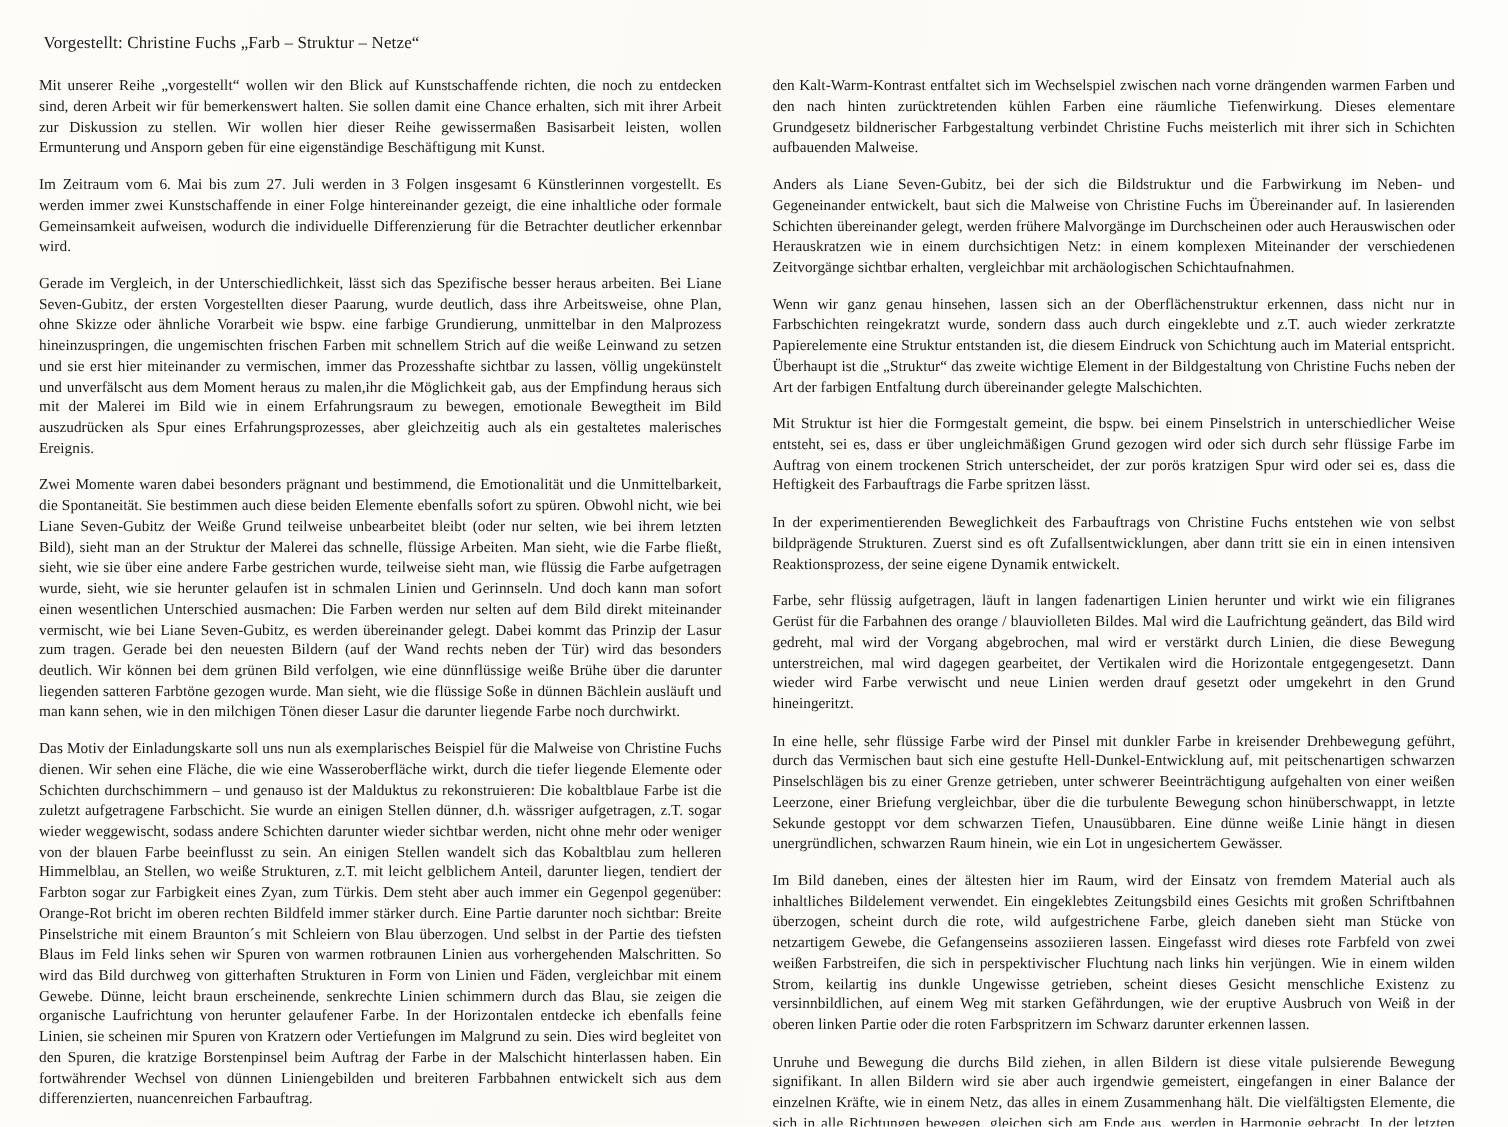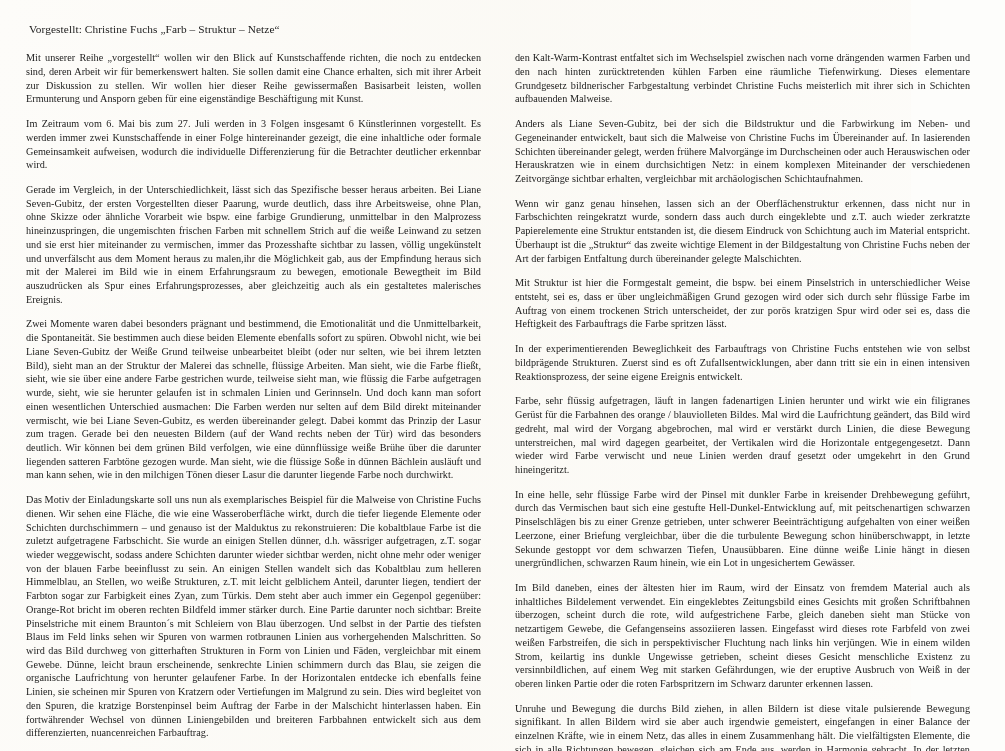--- a/index.html
+++ b/index.html
@@ -63,20 +63,20 @@
       <p class="para">Gerade im Vergleich, in der Unterschiedlichkeit, lässt sich das Spezifische besser heraus arbeiten. Bei Liane Seven-Gubitz, der ersten Vorgestellten dieser Paarung, wurde deutlich, dass ihre Arbeitsweise, ohne Plan, ohne Skizze oder ähnliche Vorarbeit wie bspw. eine farbige Grundierung, unmittelbar in den Malprozess hineinzuspringen, die ungemischten frischen Farben mit schnellem Strich auf die weiße Leinwand zu setzen und sie erst hier miteinander zu vermischen, immer das Prozesshafte sichtbar zu lassen, völlig ungekünstelt und unverfälscht aus dem Moment heraus zu malen,ihr die Möglichkeit gab, aus der Empfindung  heraus sich mit der Malerei im Bild wie in einem Erfahrungsraum zu bewegen, emotionale Bewegtheit im Bild auszudrücken als Spur eines Erfahrungsprozesses, aber gleichzeitig auch als ein gestaltetes malerisches Ereignis.</p>
       <p class="para">Zwei Momente waren dabei besonders prägnant und bestimmend, die Emotionalität und die Unmittelbarkeit, die Spontaneität. Sie bestimmen auch diese beiden Elemente ebenfalls sofort zu spüren. Obwohl nicht, wie bei Liane Seven-Gubitz der Weiße Grund teilweise unbearbeitet bleibt (oder nur selten, wie bei ihrem letzten Bild), sieht man an der Struktur der Malerei das schnelle, flüssige Arbeiten. Man sieht, wie die Farbe fließt, sieht, wie sie über eine andere Farbe gestrichen wurde, teilweise sieht man, wie flüssig die Farbe aufgetragen wurde, sieht, wie sie herunter gelaufen ist in schmalen Linien und Gerinnseln. Und doch kann man sofort einen wesentlichen Unterschied ausmachen: Die Farben werden nur selten auf dem Bild direkt miteinander vermischt, wie bei Liane Seven-Gubitz, es werden übereinander gelegt. Dabei kommt das Prinzip der Lasur zum tragen. Gerade bei den neuesten Bildern (auf der Wand rechts neben der Tür) wird das besonders deutlich. Wir können bei dem grünen Bild verfolgen, wie eine dünnflüssige weiße Brühe über die darunter liegenden satteren Farbtöne gezogen wurde. Man sieht, wie die flüssige Soße in dünnen Bächlein ausläuft und man kann sehen, wie in den milchigen Tönen dieser Lasur die darunter liegende Farbe noch durchwirkt.</p>
       <p class="para">Das Motiv der Einladungskarte soll uns nun als exemplarisches Beispiel für die Malweise von Christine Fuchs dienen. Wir sehen eine Fläche, die wie eine Wasseroberfläche wirkt, durch die tiefer liegende Elemente oder Schichten durchschimmern – und genauso ist der Malduktus zu rekonstruieren: Die kobaltblaue Farbe ist die zuletzt aufgetragene Farbschicht. Sie wurde an einigen Stellen dünner, d.h. wässriger aufgetragen, z.T. sogar wieder weggewischt, sodass andere Schichten darunter wieder sichtbar werden, nicht ohne mehr oder weniger von der blauen Farbe beeinflusst zu sein. An einigen Stellen wandelt sich das Kobaltblau zum helleren Himmelblau, an Stellen, wo weiße Strukturen, z.T. mit leicht gelblichem Anteil, darunter liegen, tendiert der Farbton sogar zur Farbigkeit eines Zyan, zum Türkis. Dem steht aber auch immer ein Gegenpol gegenüber: Orange-Rot bricht im oberen rechten Bildfeld immer stärker durch. Eine Partie darunter noch sichtbar: Breite Pinselstriche mit einem Braunton´s mit Schleiern von Blau überzogen. Und selbst in der Partie des tiefsten Blaus im Feld links sehen wir Spuren von warmen rotbraunen Linien aus vorhergehenden Malschritten. So wird das Bild durchweg von gitterhaften Strukturen in Form von Linien und Fäden, vergleichbar mit einem Gewebe. Dünne, leicht braun erscheinende, senkrechte Linien schimmern durch das Blau, sie zeigen die organische Laufrichtung von herunter gelaufener Farbe. In der Horizontalen entdecke ich ebenfalls feine Linien, sie scheinen mir Spuren von Kratzern oder Vertiefungen im Malgrund zu sein. Dies wird begleitet von den Spuren, die kratzige Borstenpinsel beim Auftrag der Farbe in der Malschicht hinterlassen haben. Ein fortwährender Wechsel von dünnen Liniengebilden und breiteren Farbbahnen entwickelt sich aus dem differenzierten, nuancenreichen Farbauftrag.</p>
 
     </div>
     <div class="col col-right">
       <p class="para">den Kalt-Warm-Kontrast entfaltet sich im Wechselspiel zwischen nach vorne drängenden warmen Farben und den nach hinten zurücktretenden kühlen Farben eine räumliche Tiefenwirkung. Dieses elementare Grundgesetz bildnerischer Farbgestaltung verbindet Christine Fuchs meisterlich mit ihrer sich in Schichten aufbauenden Malweise.</p>
       <p class="para">Anders als Liane Seven-Gubitz, bei der sich die Bildstruktur und die Farbwirkung im Neben- und Gegeneinander entwickelt, baut sich die Malweise von Christine Fuchs im Übereinander auf. In lasierenden Schichten übereinander gelegt, werden frühere Malvorgänge im Durchscheinen oder auch Herauswischen oder Herauskratzen wie in einem durchsichtigen Netz: in einem komplexen Miteinander der verschiedenen Zeitvorgänge sichtbar erhalten, vergleichbar mit archäologischen Schichtaufnahmen.</p>
       <p class="para">Wenn wir ganz genau hinsehen, lassen sich an der Oberflächenstruktur erkennen, dass nicht nur in Farbschichten reingekratzt wurde, sondern dass auch durch eingeklebte und z.T. auch wieder zerkratzte Papierelemente eine Struktur entstanden ist, die diesem Eindruck von Schichtung auch im Material entspricht. Überhaupt ist die „Struktur“ das zweite wichtige Element in der Bildgestaltung von Christine Fuchs neben der Art der farbigen Entfaltung durch übereinander gelegte Malschichten.</p>
       <p class="para">Mit Struktur ist hier die Formgestalt gemeint, die bspw. bei einem Pinselstrich in unterschiedlicher Weise entsteht, sei es, dass er über ungleichmäßigen Grund gezogen wird oder sich durch sehr flüssige Farbe im Auftrag von einem trockenen Strich unterscheidet, der zur porös kratzigen Spur wird oder sei es, dass die Heftigkeit des Farbauftrags die Farbe spritzen lässt.</p>
-      <p class="para">In der experimentierenden Beweglichkeit des Farbauftrags von Christine Fuchs entstehen wie von selbst bildprägende Strukturen. Zuerst sind es oft Zufallsentwicklungen, aber dann tritt sie ein in einen intensiven Reaktionsprozess, der seine eigene Ereignis entwickelt.</p>
+      <p class="para">In der experimentierenden Beweglichkeit des Farbauftrags von Christine Fuchs entstehen wie von selbst bildprägende Strukturen. Zuerst sind es oft Zufallsentwicklungen, aber dann tritt sie ein in einen intensiven Reaktionsprozess, der seine eigene Dynamik entwickelt.</p>
       <p class="para">Farbe, sehr flüssig aufgetragen, läuft in langen fadenartigen Linien herunter und wirkt wie ein filigranes Gerüst für die Farbahnen des orange / blauviolleten Bildes. Mal wird die Laufrichtung geändert, das Bild wird gedreht, mal wird der Vorgang abgebrochen, mal wird er verstärkt durch Linien, die diese Bewegung unterstreichen, mal wird dagegen gearbeitet, der Vertikalen wird die Horizontale entgegengesetzt. Dann wieder wird Farbe verwischt und neue Linien werden drauf gesetzt oder umgekehrt in den Grund hineingeritzt.</p>
       <p class="para">In eine helle, sehr flüssige Farbe wird der Pinsel mit dunkler Farbe in kreisender Drehbewegung geführt, durch das Vermischen baut sich eine gestufte Hell-Dunkel-Entwicklung auf, mit peitschenartigen schwarzen Pinselschlägen bis zu einer Grenze getrieben, unter schwerer Beeinträchtigung aufgehalten von einer weißen Leerzone, einer Briefung vergleichbar, über die die turbulente Bewegung schon hinüberschwappt, in letzte Sekunde gestoppt vor dem schwarzen Tiefen, Unausübbaren. Eine dünne weiße Linie hängt in diesen unergründlichen, schwarzen Raum hinein, wie ein Lot in ungesichertem Gewässer.</p>
       <p class="para">Im Bild daneben, eines der ältesten hier im Raum, wird der Einsatz von fremdem Material auch als inhaltliches Bildelement verwendet. Ein eingeklebtes Zeitungsbild eines Gesichts mit großen Schriftbahnen überzogen, scheint durch die rote, wild aufgestrichene Farbe, gleich daneben sieht man Stücke von netzartigem Gewebe, die Gefangenseins assoziieren lassen. Eingefasst wird dieses rote  Farbfeld von zwei weißen Farbstreifen, die sich in perspektivischer Fluchtung nach links hin verjüngen. Wie in einem wilden Strom, keilartig ins dunkle Ungewisse getrieben, scheint dieses Gesicht menschliche Existenz zu versinnbildlichen, auf einem Weg mit starken Gefährdungen, wie der eruptive Ausbruch von Weiß in der oberen linken Partie oder die roten Farbspritzern im Schwarz darunter erkennen lassen.</p>
       <p class="para">Unruhe und Bewegung die durchs Bild ziehen, in allen Bildern ist diese vitale pulsierende Bewegung signifikant. In allen Bildern wird sie aber auch irgendwie gemeistert, eingefangen in einer Balance der einzelnen Kräfte, wie in einem Netz, das alles in einem Zusammenhang hält. Die vielfältigsten Elemente, die sich in alle Richtungen bewegen, gleichen sich am Ende aus, werden in Harmonie gebracht. In der letzten Malschicht werden alle diese divergierenden Elemente zusammengefasst, wie in einem Netz durch dessen Maschen die vielen Kräfte und Bewegungen des Untergrundes sichtbar bleiben und in ihrer Vielschichtigkeit zum Gelingen des Ganzen beitragen.</p>
     </div>
   </div>
 </div>
 
 </body></html>

